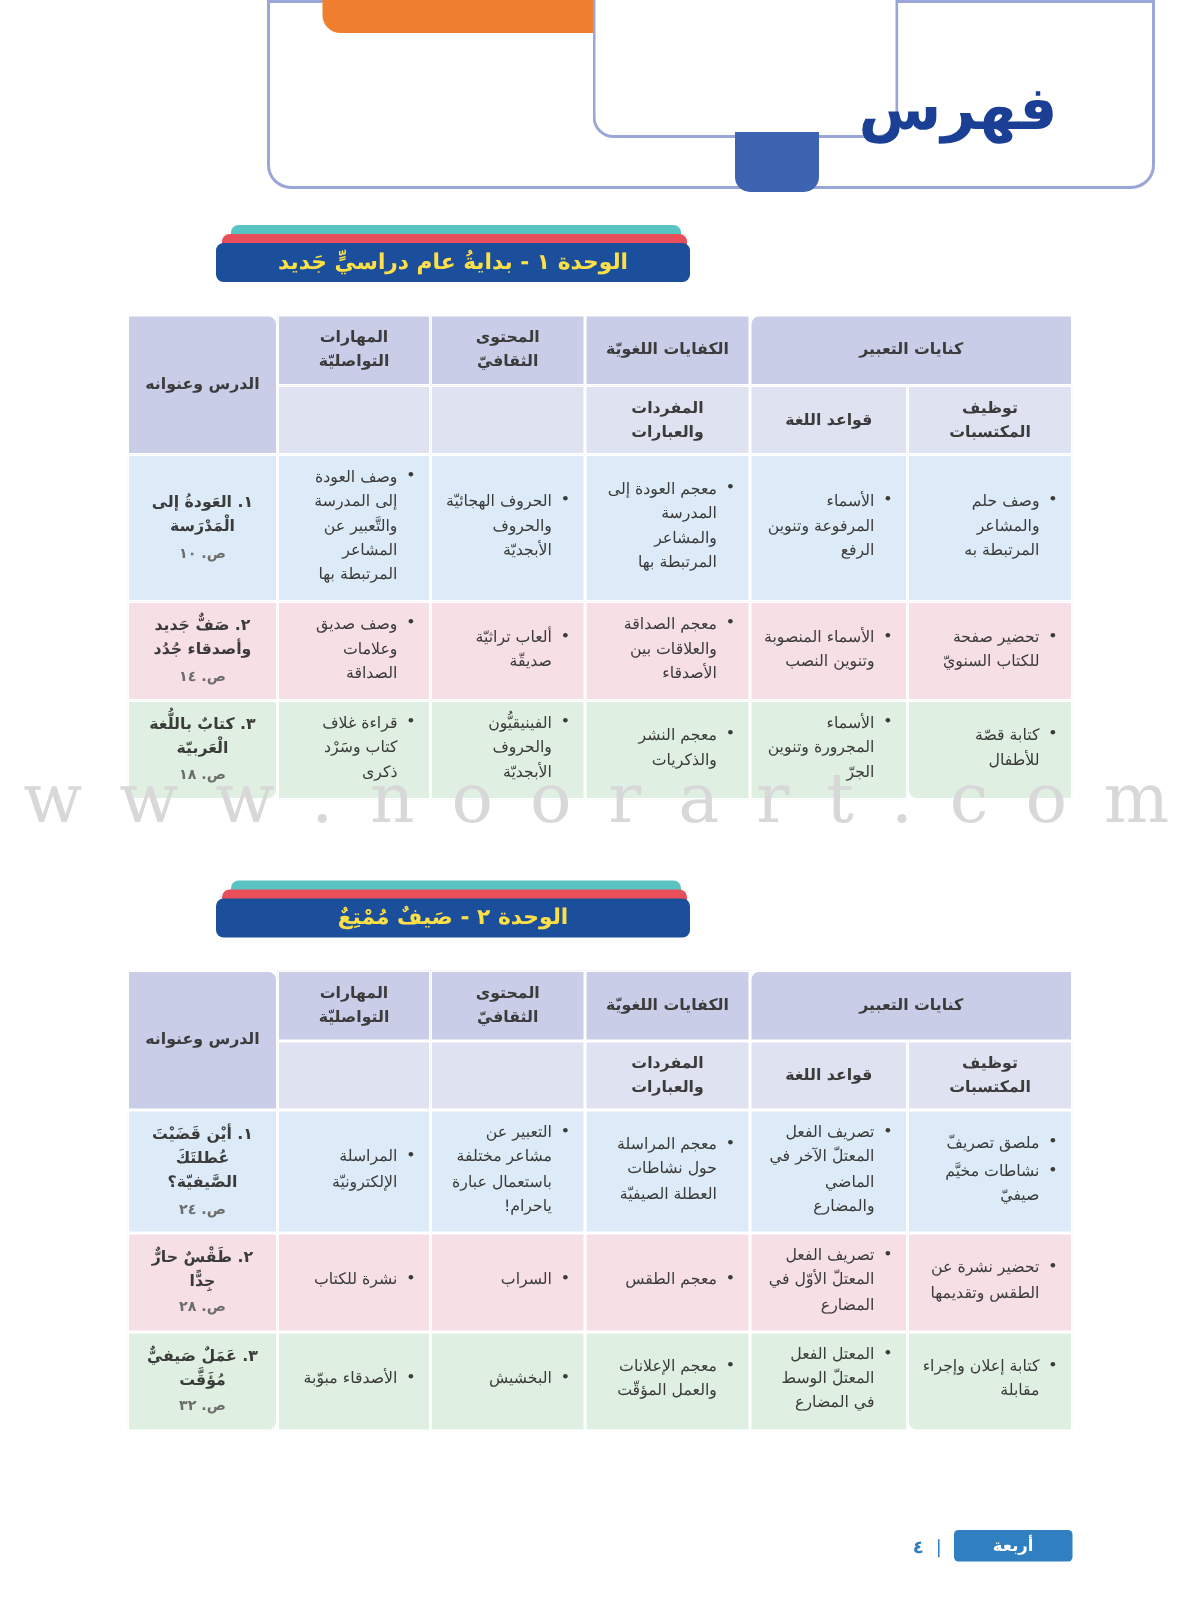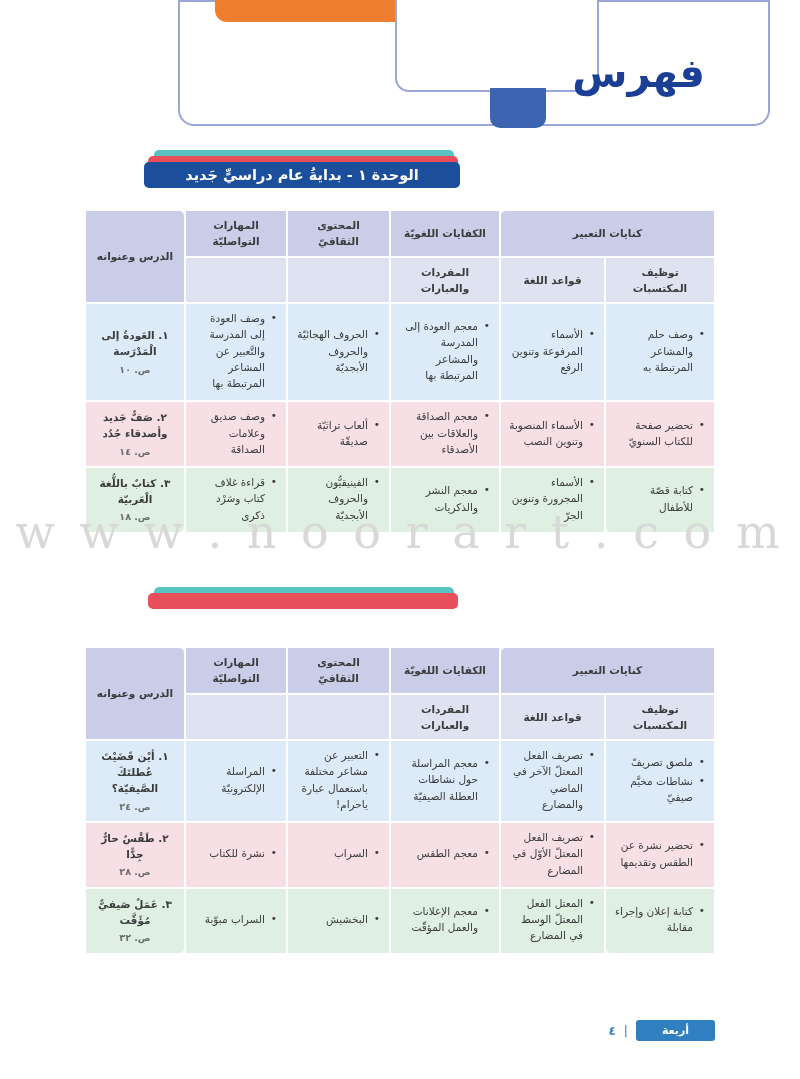--- a/index.html
+++ b/index.html
@@ -87,21 +87,21 @@
     top: 0px; right: 6px; width: 300px; height: 16px;
     background: #59c3c3;
   }
   .banner-l2 {
     top: 6px; right: 2px; width: 310px; height: 16px;
     background: #e94f5a;
   }
   .banner-l3 {
     top: 12px; right: 0px; width: 316px; height: 26px;
     background: #1b4f9c;
-    color: #ffffff;
+    color: #fde047;
     display: flex;
     align-items: center;
     justify-content: center;
     font-size: 14.5px;
     font-weight: bold;
     padding: 0 6px;
     box-sizing: border-box;
   }
 
   
@@ -374,20 +374,21 @@
     </table>
 </div>
 
 <div class="watermark">w w w . n o o r a r t . c o m</div>
 
 <div class="spacer-between"></div>
 
 <div class="unit-banner-wrap">
   <div class="banner-layer banner-l1"></div>
   <div class="banner-layer banner-l2"></div>
+  <div class="banner-layer banner-l3">الوحدة ٢ - صَيفٌ مُمْتِعٌ</div>
 </div>
 
 <div class="table-wrap">
   <table class="idx">
     <colgroup>
       <col style="width:110px">
       <col style="width:105px">
       <col style="width:110px">
       <col style="width:103px">
       <col style="width:102px">
@@ -490,21 +491,21 @@
               <li>معجم الإعلانات والعمل المؤقّت</li>
             </ul>
       </td>
       <td class="content">
         <ul>
               <li>البخشيش</li>
             </ul>
       </td>
       <td class="content">
         <ul>
-              <li>السراب مبوّبة</li>
+              <li>الأصدقاء مبوّبة</li>
             </ul>
       </td>
       <td class="lesson-cell lesson-green">
         <span>٣. عَمَلٌ صَيفيٌّ مُؤَقَّت</span>
         <span class="pg">ص. ٣٢</span>
       </td>
     </tr>
   </tbody>
     </table>
 </div>

